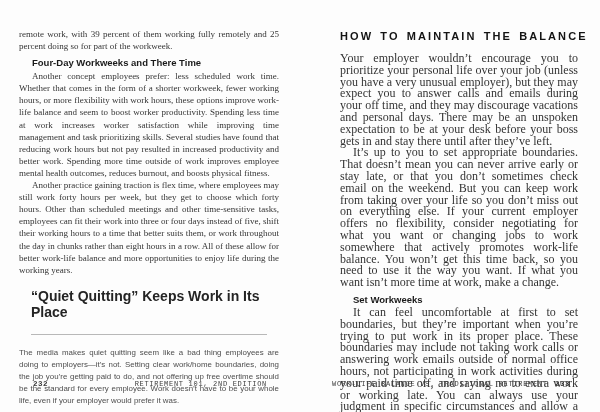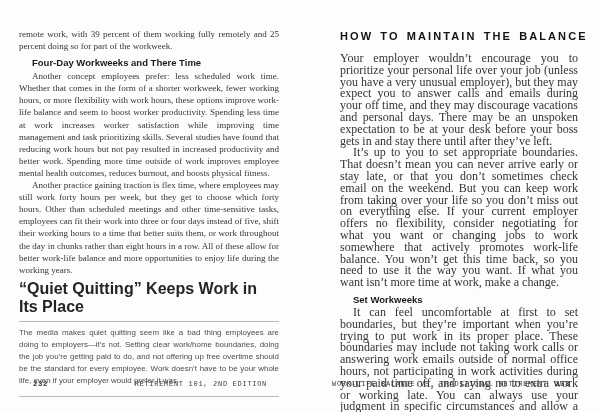--- a/index.html
+++ b/index.html
@@ -42,25 +42,25 @@
     word-spacing: 2px;
     white-space: nowrap;
     text-align: center;
     color: #141414;
     margin: 2px 0 11px 0;
   }
 
   .callout { margin-top: 4px; }
   .callout-head {
     font-family: "Liberation Sans", sans-serif;
-    font-size: 16px;
+    font-size: 14px;
     font-weight: bold;
     color: #242424;
-    margin: 0;
-    padding-bottom: 5px;
+    margin: 12px;
+    padding-bottom: 14px;
     border-bottom: 1px solid #b8b8b8;
   }
   .callout-body {
     font-family: "Liberation Sans", sans-serif;
     font-size: 7.9px;
     line-height: 12px;
     color: #4d4d4d;
     text-align: justify;
     margin: 5px 0 0 0;
   }

